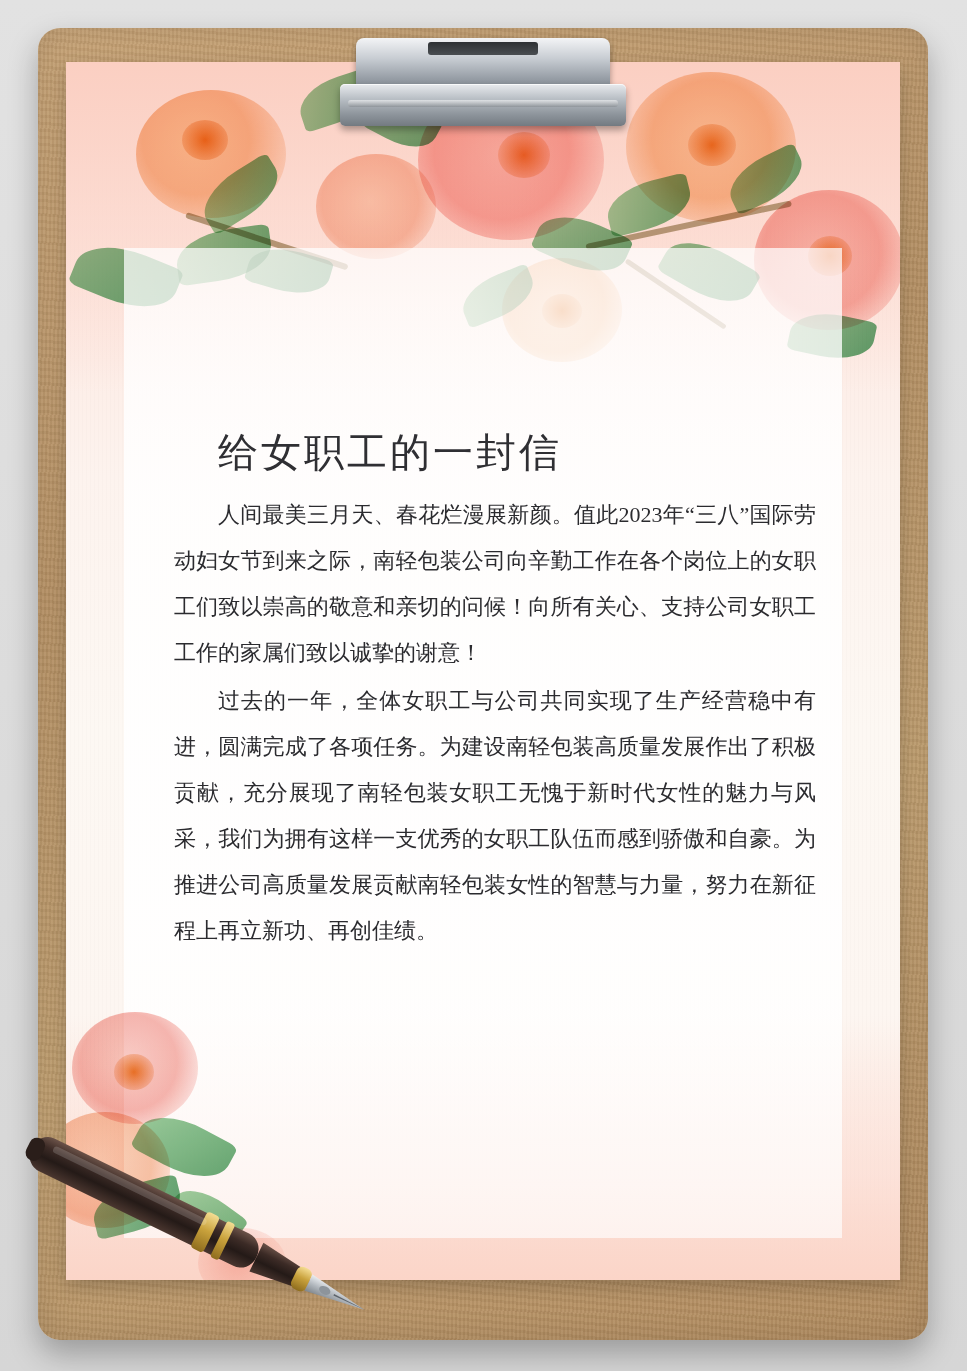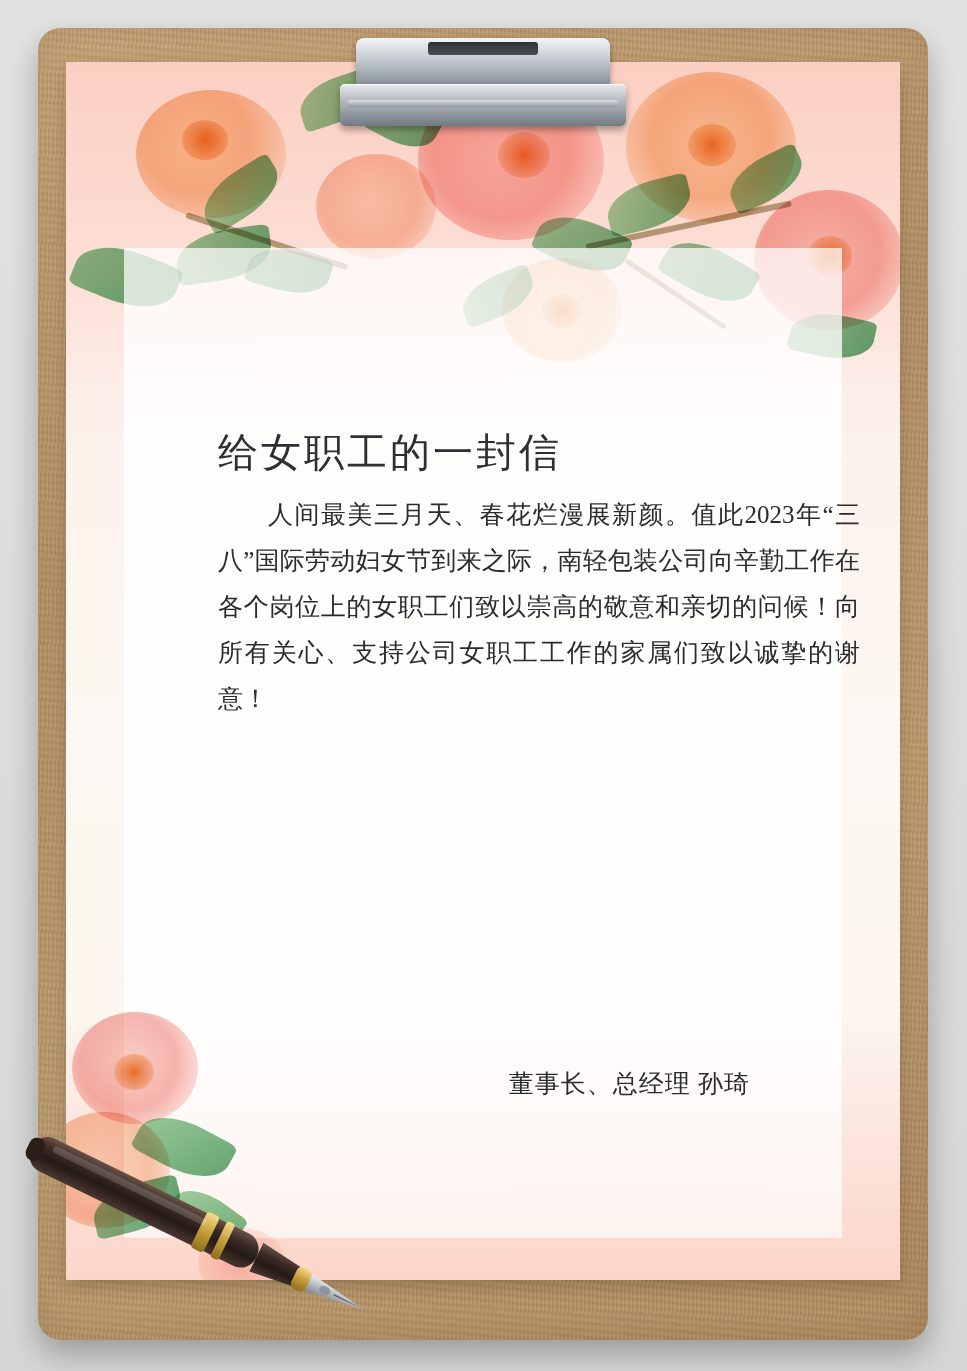--- a/index.html
+++ b/index.html
@@ -149,26 +149,25 @@
     letter-spacing: 3px;
     color: #2f2f33;
     font-family: Liberation Serif, serif;
     font-weight: 400;
   }
   .body-text {
     position: absolute;
     left: 108px;
     top: 430px;
     width: 642px;
-    font-size: 25px;
+    font-size: 22px;
     line-height: 46px;
     color: #2b2b2f;
     font-family: "Liberation Serif", serif;
     text-align: justify;
-    margin-left: 44px;
   }
   .body-text p {
     margin: 0 0 2px 0;
     text-indent: 2em;
   }
   .sign {
     position: absolute;
     right: 150px;
     top: 1000px;
     width: 420px;
@@ -248,24 +247,24 @@
         <div class="leaf" style="left:70px;  top:1060px; width:96px; height:50px; background:linear-gradient(120deg,#9ccf9f,#64a974); transform:rotate(28deg);"></div>
         <div class="leaf" style="left:26px;  top:1122px; width:90px; height:46px; background:linear-gradient(120deg,#93c99a,#5ea371); transform:rotate(-14deg);"></div>
         <div class="leaf" style="left:104px; top:1134px; width:74px; height:40px; background:linear-gradient(120deg,#a6d5a7,#6db27a); transform:rotate(36deg);"></div>
         <div class="blob" style="left:132px; top:1166px; width:88px; height:70px; background:radial-gradient(circle at 45% 45%, #f9ccc5 0%, rgba(249,204,197,0.15) 85%);"></div>
       </div>
 
       <h1 class="title">给女职工的一封信</h1>
 
       <div class="body-text">
         <p>人间最美三月天、春花烂漫展新颜。值此2023年“三八”国际劳动妇女节到来之际，南轻包装公司向辛勤工作在各个岗位上的女职工们致以崇高的敬意和亲切的问候！向所有关心、支持公司女职工工作的家属们致以诚挚的谢意！</p>
+        <p>过去的一年，全体女职工与公司共同实现了生产经营稳中有进，圆满完成了各项任务。为建设南轻包装高质量发展作出了积极贡献，充分展现了南轻包装女职工无愧于新时代女性的魅力与风采，我们为拥有这样一支优秀的女职工队伍而感到骄傲和自豪。为推进公司高质量发展贡献南轻包装女性的智慧与力量，努力在新征程上再立新功、再创佳绩。</p>
       </div>
 
       <div class="sign">
-        <div class="name">董事长、总经理  孙琦</div>
       </div>
 
     </div>
 
     <div class="clip-base"></div>
     <div class="clip-plate"></div>
 
   </div>
 
   <svg class="pen" viewBox="0 0 430 260">

